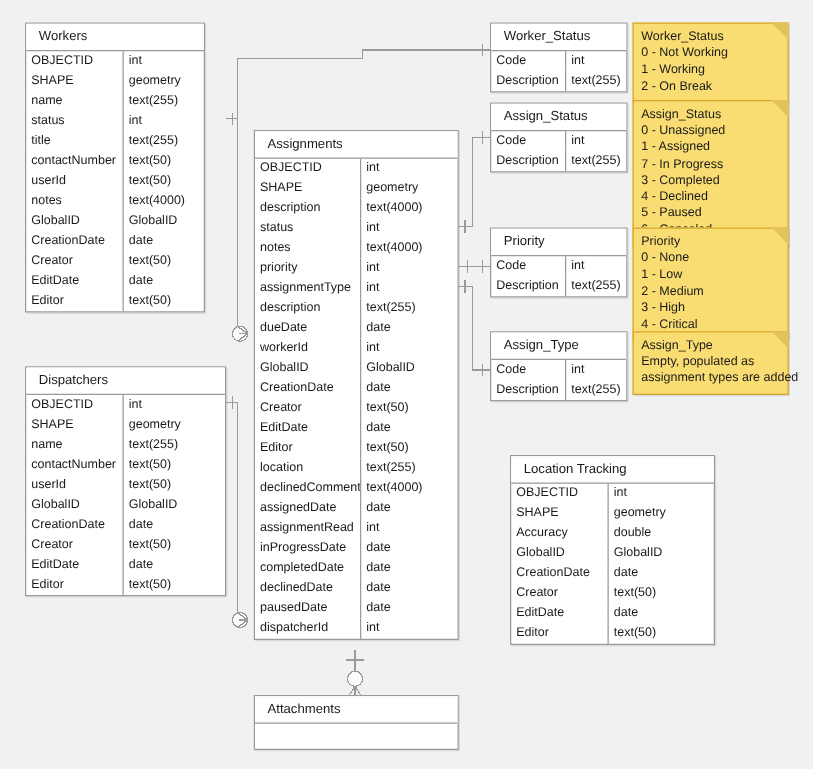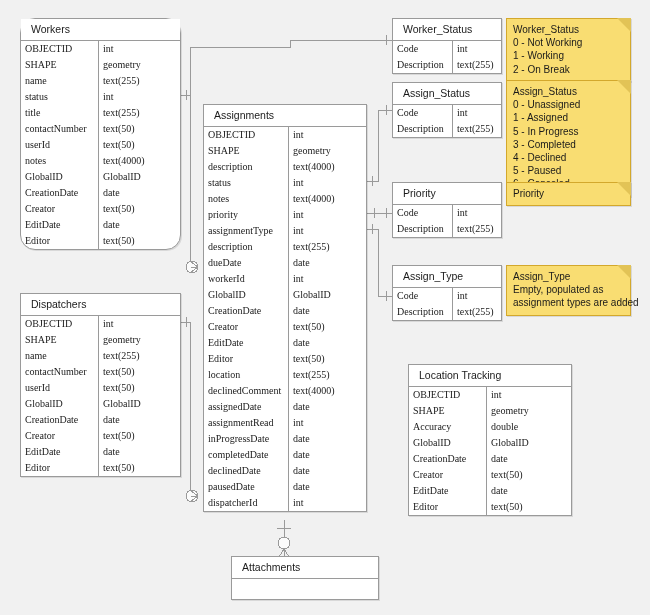--- a/index.html
+++ b/index.html
@@ -25,21 +25,21 @@
     box-shadow:1px 1px 0 rgba(0,0,0,.10);
   }
   .tbl .hdr{
     height:21px;line-height:21px;
     padding-left:10px;
     font-size:10.5px;color:#1a1a1a;
     border-bottom:1px solid #9a9a9a;
     background:#ffffff;
     white-space:nowrap;overflow:hidden;
   }
-  .rows{display:block;font-family:Liberation Serif, serif;}
+  .rows{display:block;}
   .row{
     display:flex;
     height:16px;line-height:16px;
     font-size:10px;color:#1a1a1a;
   }
   .row .fname{
     padding-left:4px;
     box-sizing:border-box;
     border-right:1px solid #9a9a9a;
     white-space:nowrap;overflow:hidden;
@@ -117,21 +117,21 @@
       <path d="M372,224 L372,234"></path>
       <path d="M386,291 L386,301"></path>
 
       <path d="M284,520 L284,556"></path>
       <path d="M277,528 L291,528"></path>
       <circle cx="284" cy="543" r="6" fill="#fbfbfb" stroke="#9a9a9a"></circle>
       <path d="M284,549 L277,560 M284,549 L291,560 M284,549 L284,560"></path>
     </g>
   </svg>
 
-  <div class="tbl w-workers" style="left:20px;top:18px;width:161px;border-radius:15px;">
+  <div class="tbl w-workers" style="left:20px;top:18px;width:144px;">
     <div class="hdr">Workers</div>
     <div class="rows">
         <div class="row">
           <div class="fname">OBJECTID</div>
           <div class="ftype">int</div>
         </div>
         <div class="row">
           <div class="fname">SHAPE</div>
           <div class="ftype">geometry</div>
         </div>
@@ -417,21 +417,21 @@
           <div class="fname">EditDate</div>
           <div class="ftype">date</div>
         </div>
         <div class="row">
           <div class="fname">Editor</div>
           <div class="ftype">text(50)</div>
         </div>
       </div>
   </div>
 
-  <div class="tbl" style="left:203px;top:556px;width:148px;margin-left:28px;">
+  <div class="tbl" style="left:203px;top:556px;width:164px;">
     <div class="hdr">Attachments</div>
     <div class="rows">
       <div class="row empty">
           <div class="fname"></div>
         </div>
     </div>
   </div>
 
   <div class="note" style="left:506px;top:18px;width:125px;">
     <div class="fold"></div>
@@ -442,31 +442,38 @@
         <div class="nline">2 - On Break</div>
       </div>
   </div>
 
   <div class="note" style="left:506px;top:80px;width:125px;">
     <div class="fold"></div>
     <div class="ntitle">Assign_Status</div>
     <div class="nlines">
         <div class="nline">0 - Unassigned</div>
         <div class="nline">1 - Assigned</div>
-        <div class="nline">5 - In Progress</div>
+        <div class="nline">7 - In Progress</div>
         <div class="nline">3 - Completed</div>
         <div class="nline">4 - Declined</div>
         <div class="nline">5 - Paused</div>
         <div class="nline">6 - Canceled</div>
       </div>
   </div>
 
   <div class="note" style="left:506px;top:182px;width:125px;">
     <div class="fold"></div>
     <div class="ntitle">Priority</div>
+    <div class="nlines">
+        <div class="nline">0 - None</div>
+        <div class="nline">1 - Low</div>
+        <div class="nline">2 - Medium</div>
+        <div class="nline">3 - High</div>
+        <div class="nline">4 - Critical</div>
+      </div>
   </div>
 
   <div class="note" style="left:506px;top:265px;width:125px;">
     <div class="fold"></div>
     <div class="ntitle">Assign_Type</div>
     <div class="nlines">
         <div class="nline">Empty, populated as</div>
         <div class="nline">assignment types are added</div>
       </div>
   </div>

